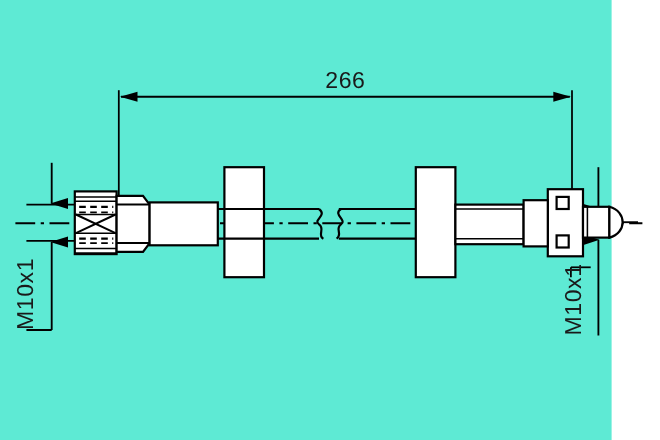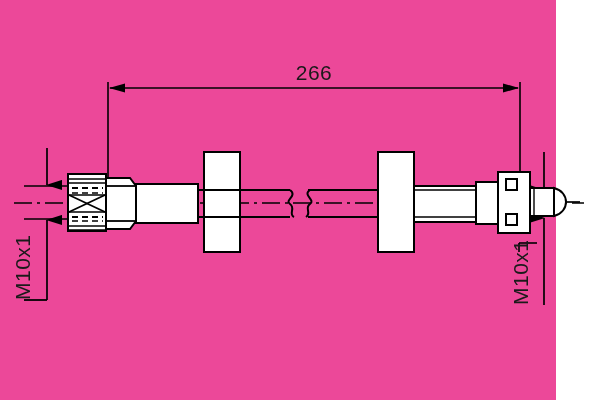--- a/index.html
+++ b/index.html
@@ -10,21 +10,21 @@
   body {
     width: 600px;
     height: 400px;
     font-family: "Liberation Sans", sans-serif;
     overflow: hidden;
   }
   #drawing-root {
     position: relative;
     width: 556px;
     height: 400px;
-    background: #ec4899;
+    background: #5eead4;
   }
   svg.tech-drawing {
     display: block;
     width: 600px;
     height: 400px;
   }
   .dim-text {
     font-family: "Liberation Sans", sans-serif;
     font-size: 21px;
     fill: #1a1a1a;

